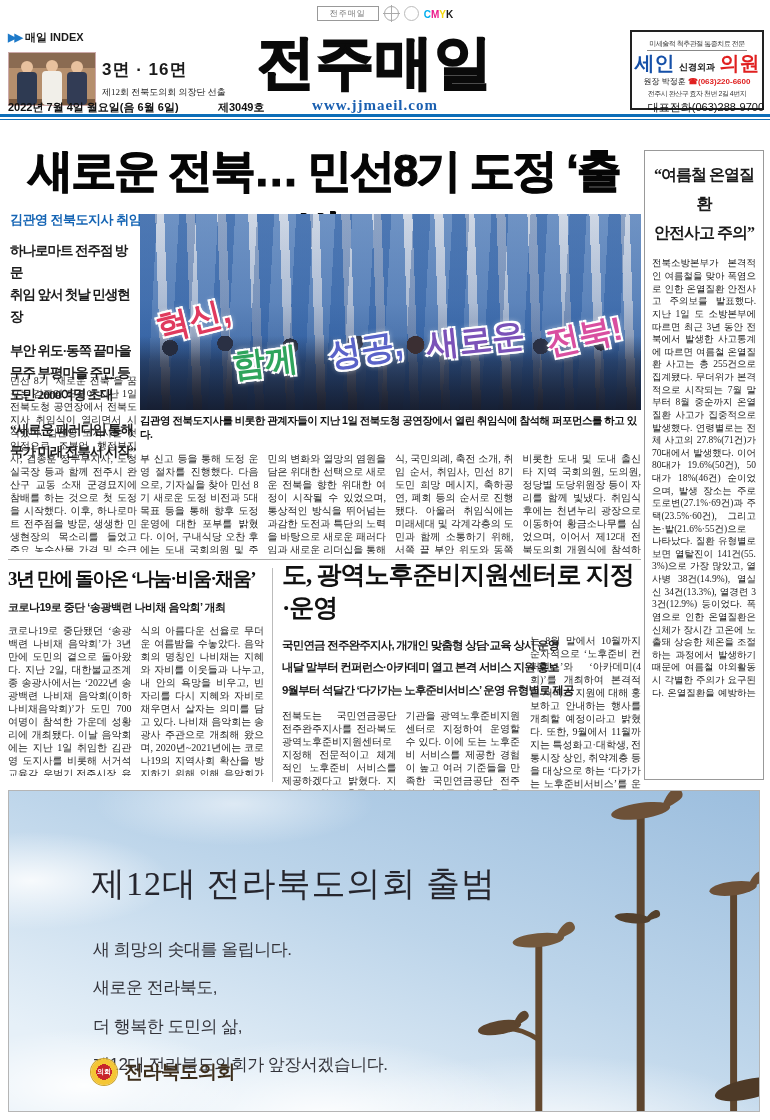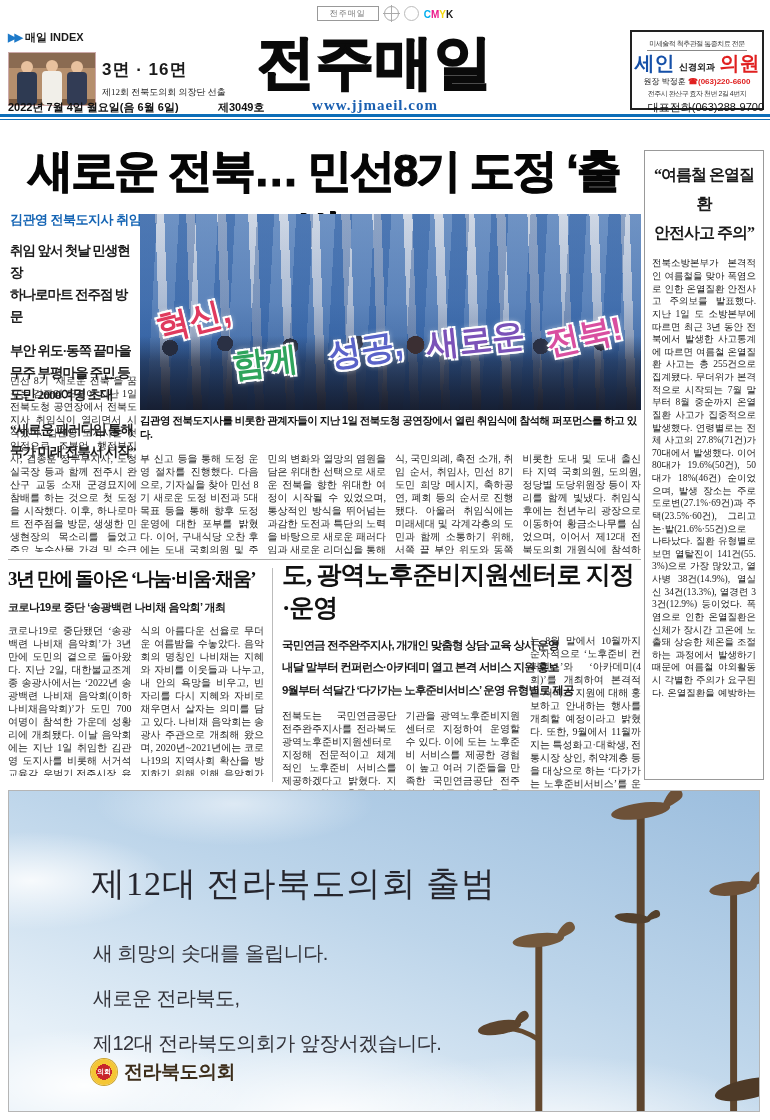--- a/index.html
+++ b/index.html
@@ -115,21 +115,21 @@
   
   .banner{left:8px;top:790px;width:752px;height:322px;border:1px solid #b5b5b5;box-sizing:border-box;overflow:hidden;
     background:
       radial-gradient(ellipse 230px 80px at 10% 92%, rgba(255,255,255,0.95), transparent 70%),
       radial-gradient(ellipse 280px 110px at 42% 102%, rgba(255,255,255,0.92), transparent 72%),
       radial-gradient(ellipse 200px 70px at 3% 28%, rgba(255,255,255,0.85), transparent 70%),
       radial-gradient(ellipse 320px 110px at 72% 108%, rgba(255,255,255,0.85), transparent 75%),
       radial-gradient(ellipse 200px 60px at 30% 4%, rgba(255,255,255,0.55), transparent 70%),
       linear-gradient(200deg,#9cbede 0%,#bdd5ea 45%,#e6f0f8 85%);}
   .bn-title{position:absolute;left:82px;top:70px;font-size:34px;font-weight:normal;color:#26262e;letter-spacing:1px;}
-  .bn-lines{position:absolute;left:84px;top:140px;font-family:"Liberation Sans",sans-serif;font-size:20px;color:#33333a;line-height:2.25;letter-spacing:-0.5px;}
+  .bn-lines{position:absolute;left:84px;top:140px;font-family:"Liberation Sans",sans-serif;font-size:17px;color:#33333a;line-height:2.25;letter-spacing:-0.5px;}
   .bn-logo{position:absolute;left:82px;top:268px;display:flex;align-items:center;gap:7px;}
   .bn-emblem{width:26px;height:26px;border-radius:50%;background:radial-gradient(circle at 50% 50%, #c8242b 0 42%, #f4c636 43% 100%);
              display:flex;align-items:center;justify-content:center;color:#fff;font-size:7px;font-weight:bold;
              font-family:"Liberation Sans",sans-serif;box-shadow:0 0 0 1px #caa22c;}
   .bn-org{font-family:"Liberation Sans",sans-serif;font-size:19px;font-weight:900;color:#3c2d1a;letter-spacing:-0.5px;}
   .sotdae{position:absolute;right:0;top:0;height:100%;}
 </style>
 </head>
 <body>
 
@@ -182,22 +182,22 @@
     <div class="sb-h">
       <div>“여름철 온열질환</div>
       <div>안전사고 주의”</div>
     </div>
     <div class="sb-body">전북소방본부가 본격적인 여름철을 맞아 폭염으로 인한 온열질환 안전사고 주의보를 발표했다. 지난 1일 도 소방본부에 따르면 최근 3년 동안 전북에서 발생한 사고통계에 따르면 여름철 온열질환 사고는 총 255건으로 집계됐다. 무더위가 본격적으로 시작되는 7월 말부터 8월 중순까지 온열질환 사고가 집중적으로 발생했다. 연령별로는 전체 사고의 27.8%(71건)가 70대에서 발생했다. 이어 80대가 19.6%(50건), 50대가 18%(46건) 순이었으며, 발생 장소는 주로 도로변(27.1%·69건)과 주택(23.5%·60건), 그리고 논·밭(21.6%·55건)으로 나타났다. 질환 유형별로 보면 열탈진이 141건(55.3%)으로 가장 많았고, 열사병 38건(14.9%), 열실신 34건(13.3%), 열경련 33건(12.9%) 등이었다. 폭염으로 인한 온열질환은 신체가 장시간 고온에 노출돼 상승한 체온을 조절하는 과정에서 발생하기 때문에 여름철 야외활동 시 각별한 주의가 요구된다. 온열질환을 예방하는 방법으로는 △낮 시간대(정오~오후 5시) 외부 활동 자제하기 △규칙적으로 수분 섭취하기 △불가피하게 야외작업을 할 때는 중간에 시원한 곳 찾아 휴식 취하기 △조금이라도 어지럽거나 메스꺼움, 탈진 증세 느끼면 가까운 사람에게 알리기 △밀폐된 차량 등에 어린이나 노인을 잠깐도 혼자 두지 않기 등이다. 한편, 도 소방본부에서는 폭염에 대비해 119구급대 온열환자 대비 출동 태세 구축, 구급대원 폭염 관리 응급처치 능력 강화, 야외 무더위 쉼터를 운영하고 있다.  /뉴시스</div>
   </div>
 
   <div class="abs kicker">김관영 전북도지사 취임식</div>
   <div class="abs lsubs">
     <div class="lsub-group">
+      <div>하나로마트 전주점 방문</div>
       <div>취임 앞서 첫날 민생현장</div>
-      <div>하나로마트 전주점 방문</div>
     </div>
     <div class="lsub-group">
       <div>부안 위도·동쪽 끝마을</div>
       <div>무주 부평마을 주민 등</div>
       <div>도민 2000여명 초대</div>
     </div>
     <div class="lsub-group">
       <div>“새로운 패러다임 통해</div>
       <div>국가 미래 전북서 시작”</div>
     </div>
@@ -282,20 +282,21 @@
 
       <g transform="translate(330,300) rotate(-12)">
         <ellipse cx="0" cy="0" rx="34" ry="10" fill="#4e3a27"></ellipse>
         <path d="M20,-3 C30,-20 42,-22 44,-12 C45,-6 34,-5 26,0 Z" fill="#4e3a27"></path>
       </g>
     </svg>
     <div class="bn-title">제12대 전라북도의회 출범</div>
     <div class="bn-lines">
       <div>새 희망의 솟대를 올립니다.</div>
       <div>새로운 전라북도,</div>
+      <div>더 행복한 도민의 삶,</div>
       <div>제12대 전라북도의회가 앞장서겠습니다.</div>
     </div>
     <div class="bn-logo">
       <span class="bn-emblem">의회</span>
       <span class="bn-org">전라북도의회</span>
     </div>
   </div>
 
 </div>
 

